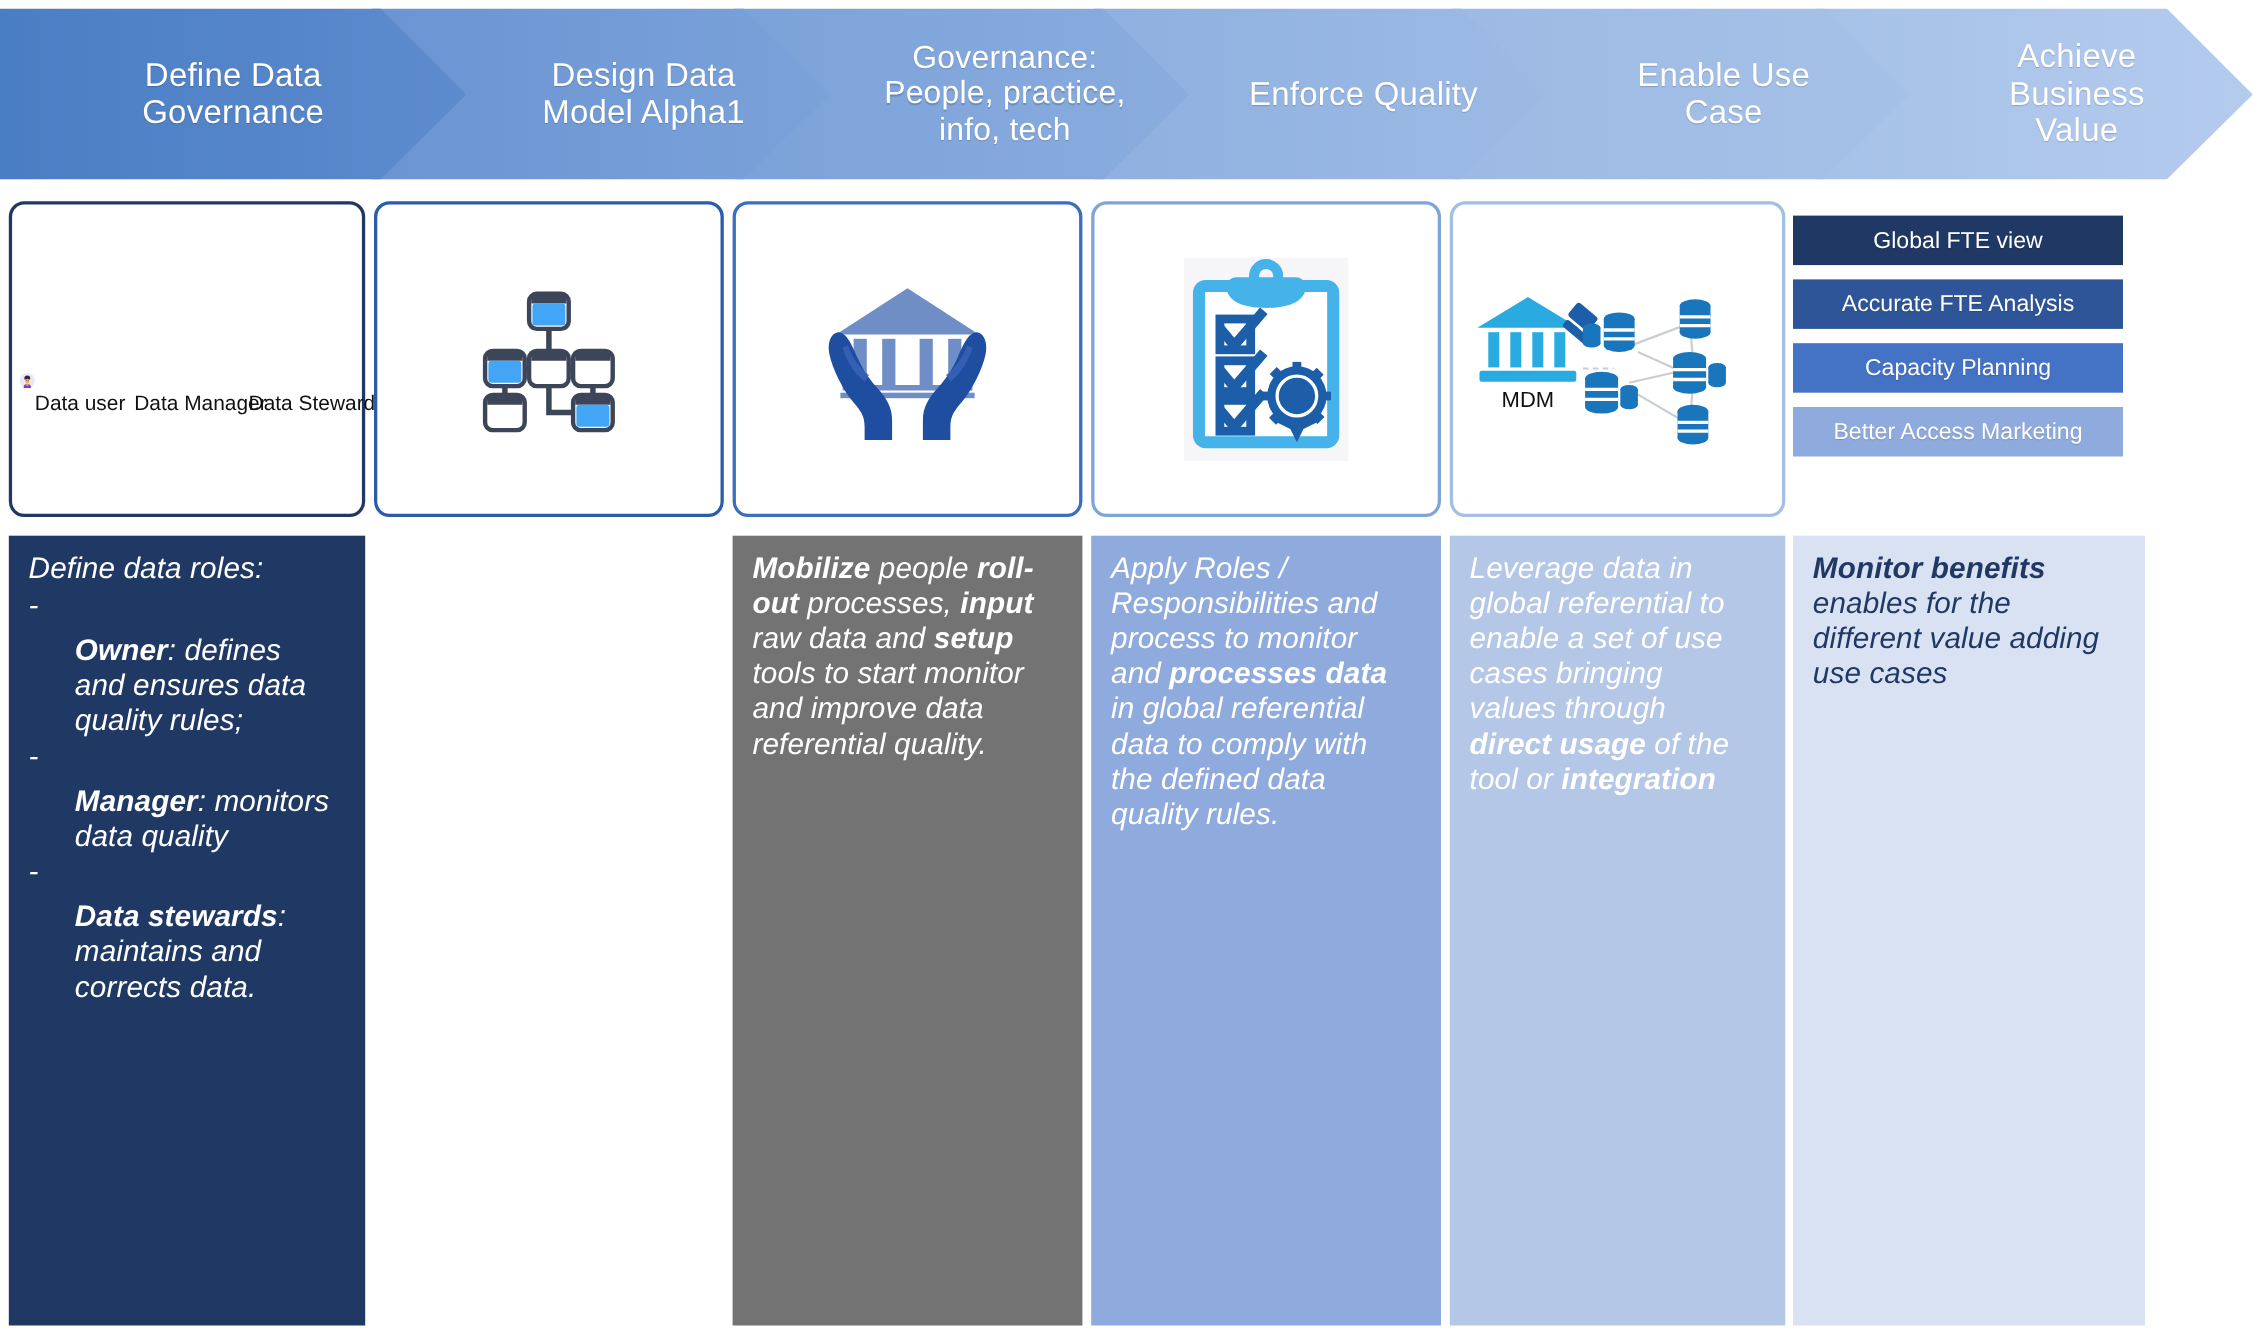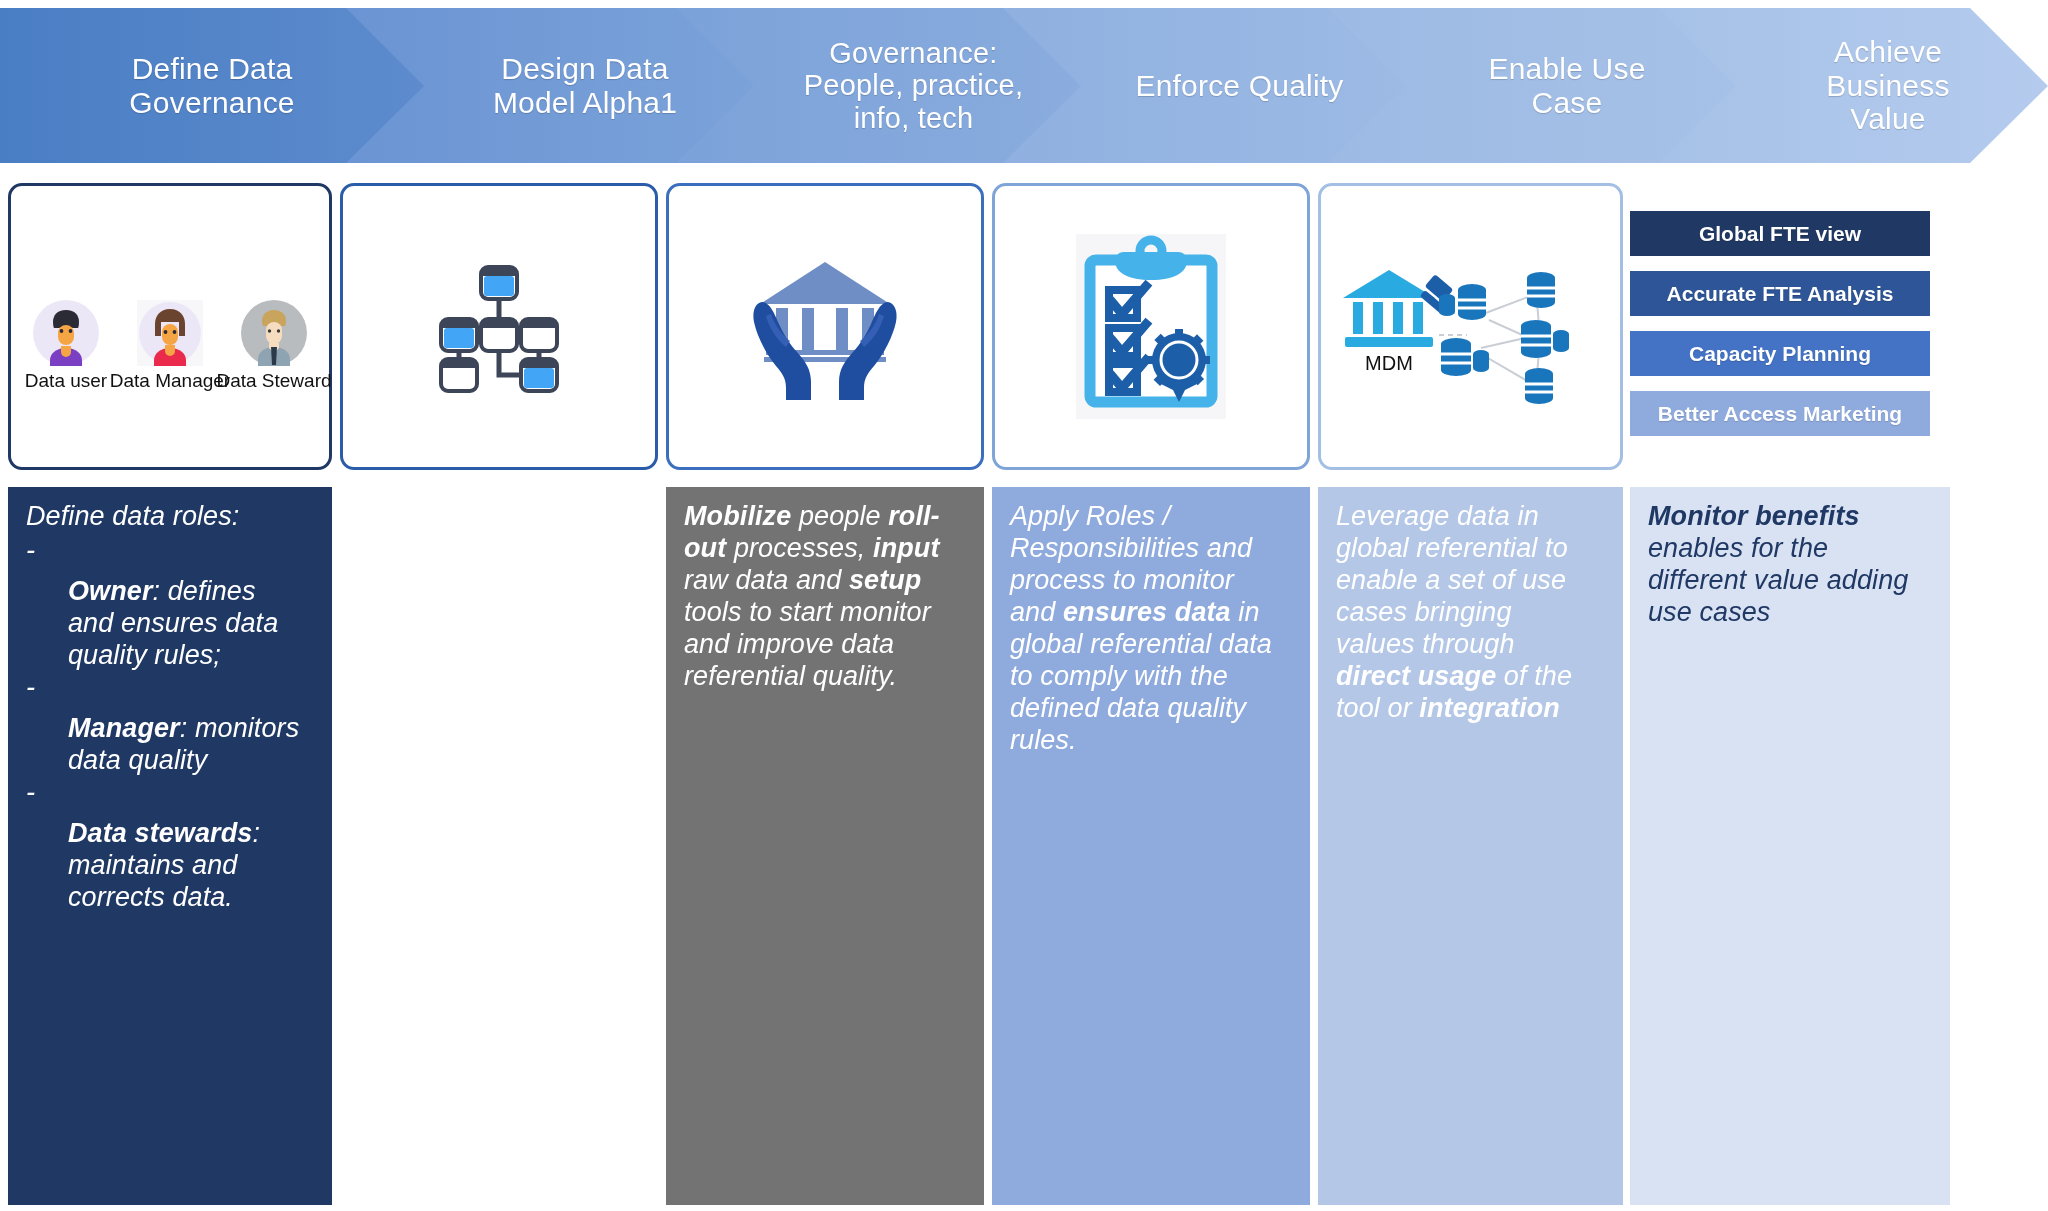--- a/index.html
+++ b/index.html
@@ -26,34 +26,33 @@
   
   .card {
     position: absolute; top: 183px; height: 287px;
     background: #ffffff;
     border-radius: 14px;
     display: flex; align-items: center; justify-content: center;
   }
 
   
   .persons { display: flex; align-items: flex-start; gap: 8px; margin-top: 38px; }
-  .person { display: flex; flex-direction: column; align-items: center; width: 96px; }
+  .person { display: flex; flex-direction: row; align-items: flex-end; width: 96px; }
   .person .avatar { width: 66px; height: 66px; }
   .person .plabel {
     margin-top: 4px; font-size: 19px; color: #111; white-space: nowrap;
   }
 
   
   .tiles { position: absolute; top: 196px; left: 1630px; width: 300px; }
   .tile {
     height: 45px; margin-bottom: 13px;
     display: flex; align-items: center; justify-content: center;
-    color: #ffffff; font-size: 21px; font-weight: bold;
+    color: #ffffff; font-size: 21px; font-weight: normal;
     text-shadow: 0 1px 1px rgba(0,0,0,.15);
-    margin-top: 15px;
   }
 
   
   .col {
     position: absolute; top: 487px; height: 718px;
     padding: 14px 28px 10px 18px;
     overflow: hidden;
     font-style: italic;
   }
   .col p {
@@ -377,21 +376,21 @@
 
 
   <div class="col" style="left:666px; width:318px; background:#737373; color:#ffffff;">
     <p>
       <b>Mobilize</b><span> people </span><b>roll-out</b><span> processes, </span><b>input</b><span> raw data and </span><b>setup</b><span> tools to start monitor and improve data referential quality.</span>
     </p>
   </div>
 
   <div class="col" style="left:992px; width:318px; background:#8faadc; color:#ffffff;">
     <p>
-      <span>Apply Roles / Responsibilities and process to monitor and </span><b>ensures data</b><span> in global referential data to comply with the defined data quality rules.</span>
+      <span>Apply Roles / Responsibilities and process to monitor and </span><b>processes data</b><span> in global referential data to comply with the defined data quality rules.</span>
     </p>
   </div>
 
   <div class="col" style="left:1630px; width:320px; background:#d9e2f3; color:#1f3864;">
     <p>
       <b>Monitor benefits</b><span> enables for the different value adding use cases</span>
     </p>
   </div>
 
   <div class="col" style="left:1318px; width:305px; background:#b4c7e7; color:#ffffff;">

